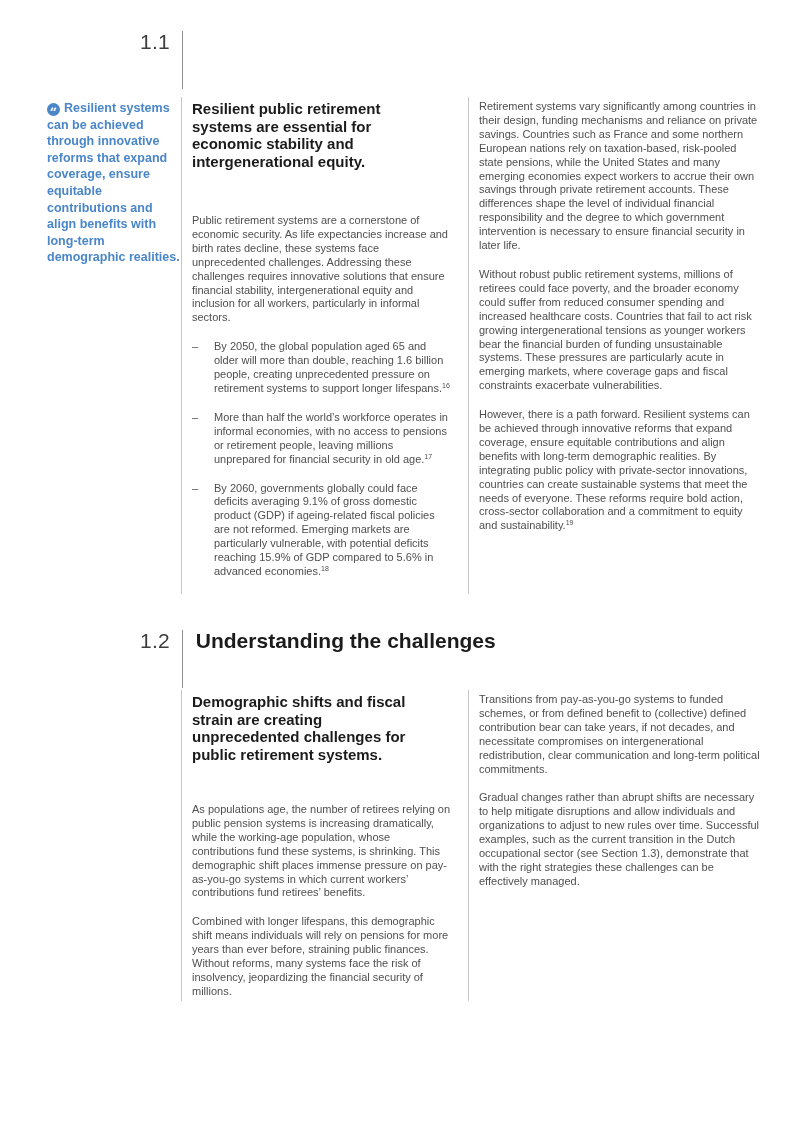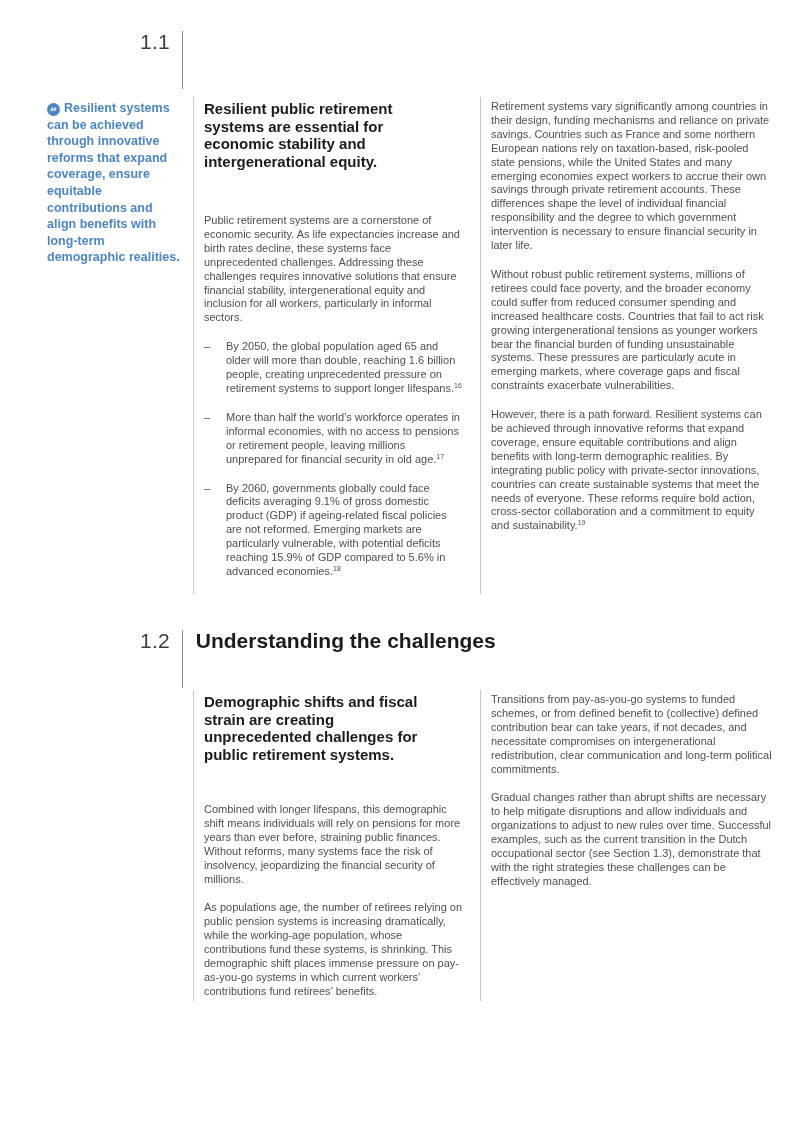--- a/index.html
+++ b/index.html
@@ -25,21 +25,21 @@
     display:inline-flex; align-items:center; justify-content:center;
     width:13px; height:13px; border-radius:50%; background:#4a86c8;
     vertical-align:-2px; margin-right:4px;
   }
   .quote-icon .q {
     color:#ffffff; font-family:"DejaVu Serif",serif; font-size:13px; font-weight:700;
     line-height:1; transform:translateY(3px);
   }
 
   
-  .cols { position:absolute; left:181px; width:580px; display:flex; align-items:stretch;margin-left:12px; }
+  .cols { position:absolute; left:181px; width:580px; display:flex; align-items:stretch; }
   .col { border-left:1px solid #c6c6c6; }
   .col1 { width:287px; padding:3px 17px 0 10px; }
   .col2 { width:293px; padding:3px 0 0 10px; }
   .col h2 {
     font-size:15px; font-weight:700; color:#1b1b1b; line-height:17.5px;
     max-width:220px; letter-spacing:0;
   }
   .col h2.mb-lg { margin-bottom:44px; }
   .col h2.mb-md { margin-bottom:40px; }
   .col p, .bullet p {
@@ -109,22 +109,22 @@
 
   <header class="sec-header" style="top:629px;">
     <span class="sec-num">1.2</span>
     <span class="header-rule"></span>
     <h1 class="sec-title">Understanding the challenges</h1>
   </header>
 
   <div class="cols" style="top:690px; min-height:390px;">
     <div class="col col1">
       <h2 class="mb-md">Demographic shifts and fiscal strain are creating unprecedented challenges for public retirement systems.</h2>
+      <p><span>As populations age, the number of retirees relying on public pension systems is increasing dramatically, while the working-age population, whose contributions fund these systems, is shrinking. This demographic shift places immense pressure on pay-as-you-go systems in which current workers’ contributions fund retirees’ benefits.</span></p>
       <p><span>Combined with longer lifespans, this demographic shift means individuals will rely on pensions for more years than ever before, straining public finances. Without reforms, many systems face the risk of insolvency, jeopardizing the financial security of millions.</span></p>
-      <p><span>As populations age, the number of retirees relying on public pension systems is increasing dramatically, while the working-age population, whose contributions fund these systems, is shrinking. This demographic shift places immense pressure on pay-as-you-go systems in which current workers’ contributions fund retirees’ benefits.</span></p>
     </div>
     <div class="col col2">
       <p><span>Transitions from pay-as-you-go systems to funded schemes, or from defined benefit to (collective) defined contribution bear can take years, if not decades, and necessitate compromises on intergenerational redistribution, clear communication and long-term political commitments.</span></p>
       <p><span>Gradual changes rather than abrupt shifts are necessary to help mitigate disruptions and allow individuals and organizations to adjust to new rules over time. Successful examples, such as the current transition in the Dutch occupational sector (see Section 1.3), demonstrate that with the right strategies these challenges can be effectively managed.</span></p>
     </div>
   </div>
 
   <footer class="footer">
     <span><span class="bold">Future-Proofing the Longevity Economy:</span><span> Innovations and Key Trends</span></span>
     <span class="pagenum">9</span>

